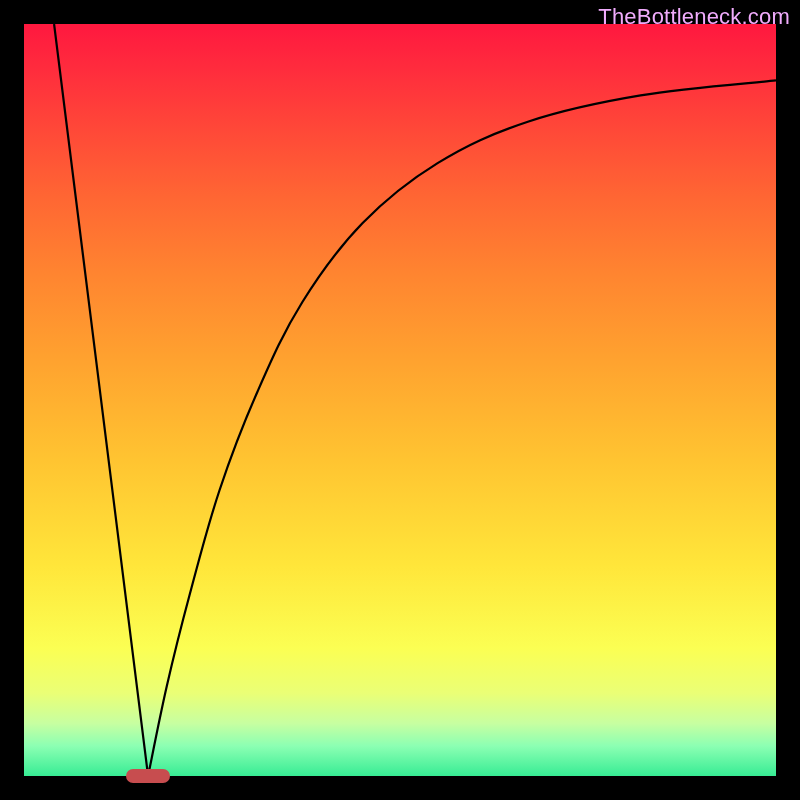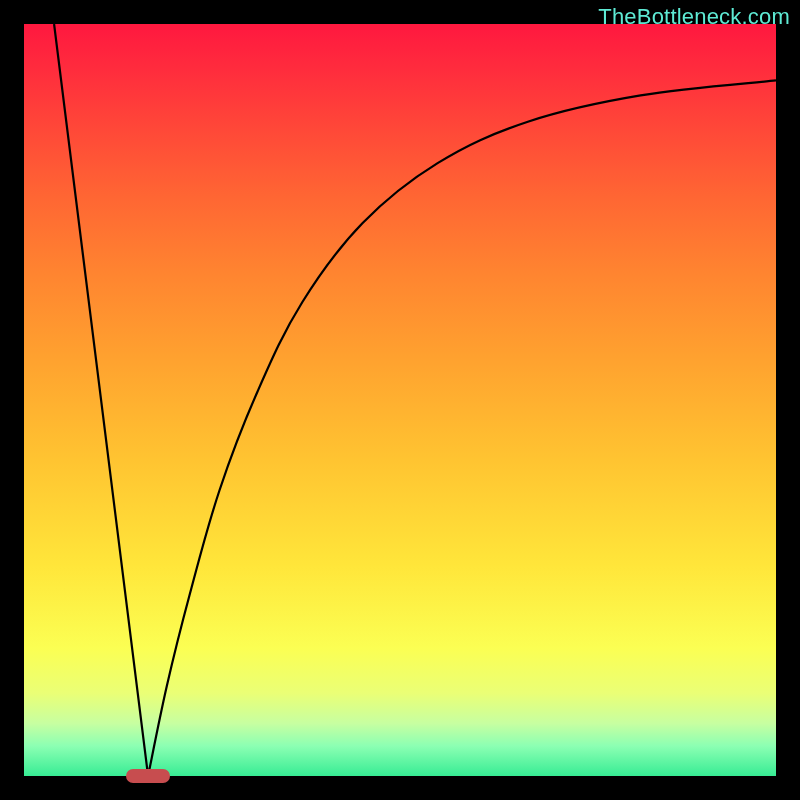--- a/index.html
+++ b/index.html
@@ -29,21 +29,21 @@
       #fbff53 83%,
       #eaff76 89%,
       #c7ffa1 93%,
       #8cffb3 96%,
       #37ec94 100%);
   }
   .watermark {
     position: absolute;
     top: 4px;
     right: 10px;
-    color: #5eead4;
+    color: #f0abfc;
     font-size: 22px;
     font-weight: 500;
     letter-spacing: 0.2px;
   }
   .plot {
     position: absolute;
     left: 0;
     top: 0;
     width: 752px;
     height: 752px;

